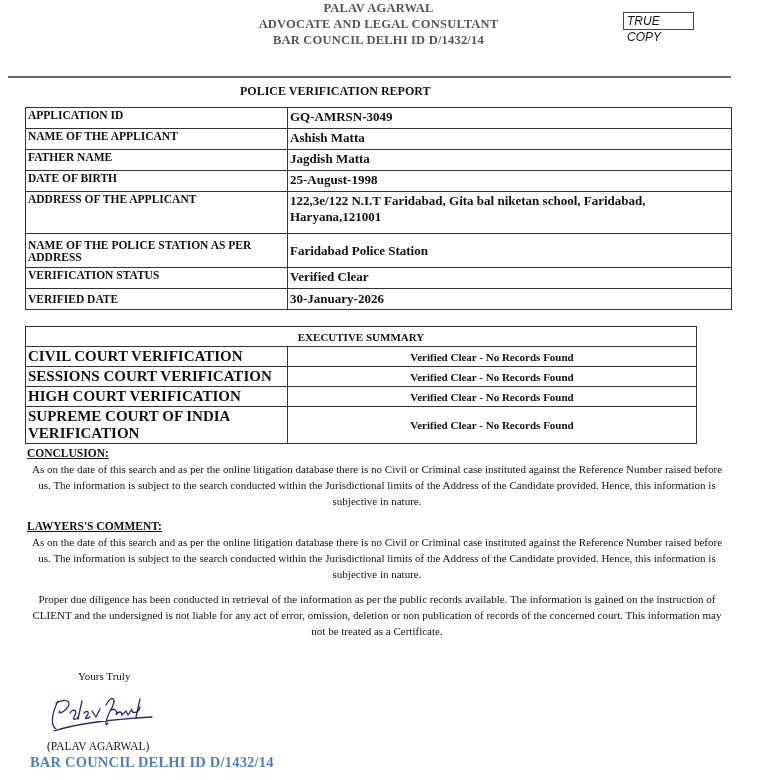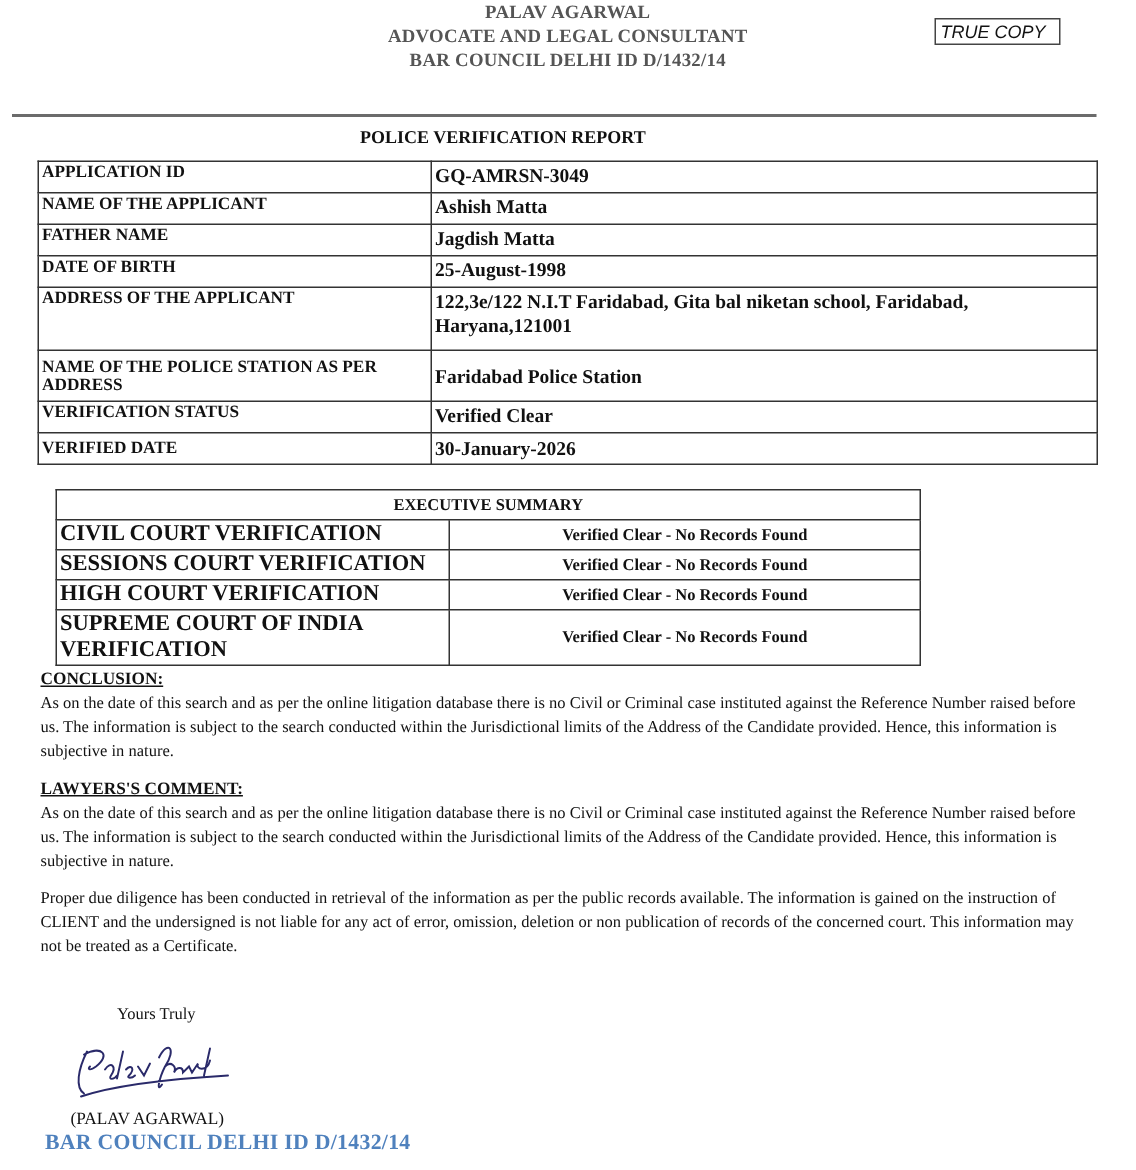--- a/index.html
+++ b/index.html
@@ -5,21 +5,21 @@
   html, body { margin: 0; padding: 0; background: #ffffff; }
   body {
     width: 757px; height: 780px; position: relative; overflow: hidden;
     font-family: "Liberation Serif", "DejaVu Serif", serif; color: #111;
   }
   .letterhead {
     position: absolute; left: 0; top: 0; width: 757px; text-align: center;
     font-weight: bold; color: #555; font-size: 12.5px; line-height: 16px; letter-spacing: 0.2px;
   }
   .true-copy {
-    position: absolute; left: 623px; top: 12px; width: 84px; height: 18px;
+    position: absolute; left: 623px; top: 12px; width: 71px; height: 18px;
     border: 1.5px solid #444; box-sizing: border-box;
     font-family: "Liberation Sans", "DejaVu Sans", sans-serif; font-style: italic;
     font-size: 12px; line-height: 16px; padding-left: 3px; color: #111;
   }
   .rule {
     position: absolute; left: 8px; top: 76px; width: 723px; height: 2px; background: #6b6b6b;
   }
   .report-title {
     position: absolute; left: 0; top: 84px; width: 693px; text-align: right;
     font-weight: bold; font-size: 12px; text-decoration: underline;
@@ -31,29 +31,29 @@
   table.info { top: 107px; width: 707px; }
   table.info td { border: 1.5px solid #333; padding: 1px 2px; vertical-align: top; }
   table.info td.k { width: 257px; font-weight: bold; font-size: 11.5px; }
   table.info td.v { font-weight: bold; font-size: 13px; }
   table.info tr.r { height: 21px; }
   table.info tr.addr { height: 42px; }
   table.info tr.ps { height: 34px; }
   table.info tr.ps td { vertical-align: middle; }
   table.info tr.vd td { vertical-align: middle; }
 
-  table.summary { top: 326px; width: 577px; margin-left: 12px; }
+  table.summary { top: 326px; width: 672px; }
   table.summary td { border: 1px solid #333; padding: 1px 2px; height: 17px; font-size: 15px; }
   table.summary td.head { text-align: center; font-weight: bold; font-size: 11px; }
   table.summary td.k { width: 257px; font-weight: bold; }
   table.summary td.v { text-align: center; font-weight: bold; font-size: 11px; }
 
   .section { position: absolute; left: 27px; width: 700px; font-size: 11px; line-height: 16px; }
   .section .h { font-weight: bold; text-decoration: underline; font-size: 11.5px; line-height: 15px; }
-  .section p { margin: 0; }
+  .section p { margin: 0; text-align: center; }
   #conclusion { top: 446px; }
   #comment { top: 519px; }
   #disclaimer { top: 591px; }
 
   .yours { position: absolute; left: 78px; top: 670px; font-size: 11px; }
   .signature { position: absolute; left: 48px; top: 693px; width: 110px; height: 44px; }
   .sig-name { position: absolute; left: 47px; top: 740px; font-size: 11.5px; }
   .sig-bar { position: absolute; left: 30px; top: 754px; font-size: 14.5px; font-weight: bold; color: #4f81bd; letter-spacing: 0.2px; }
 </style>
 </head>

